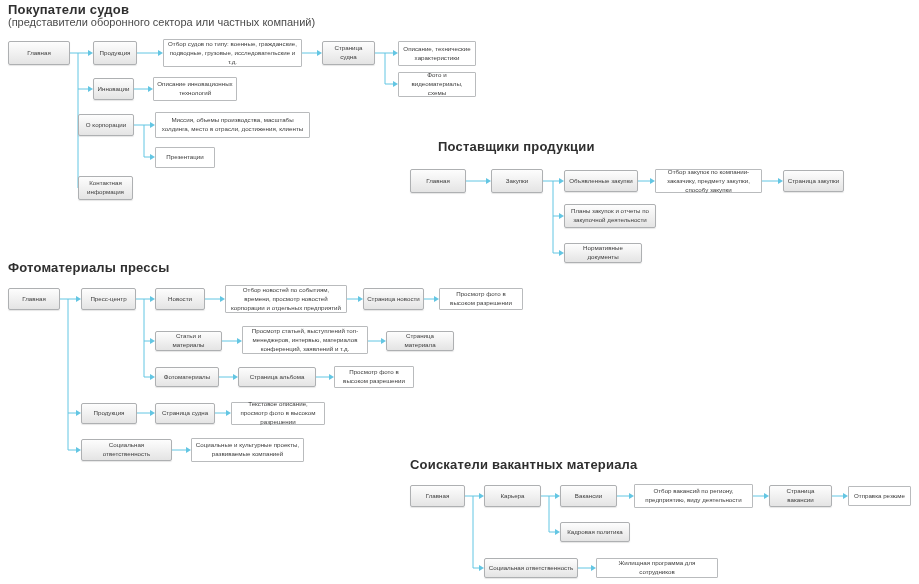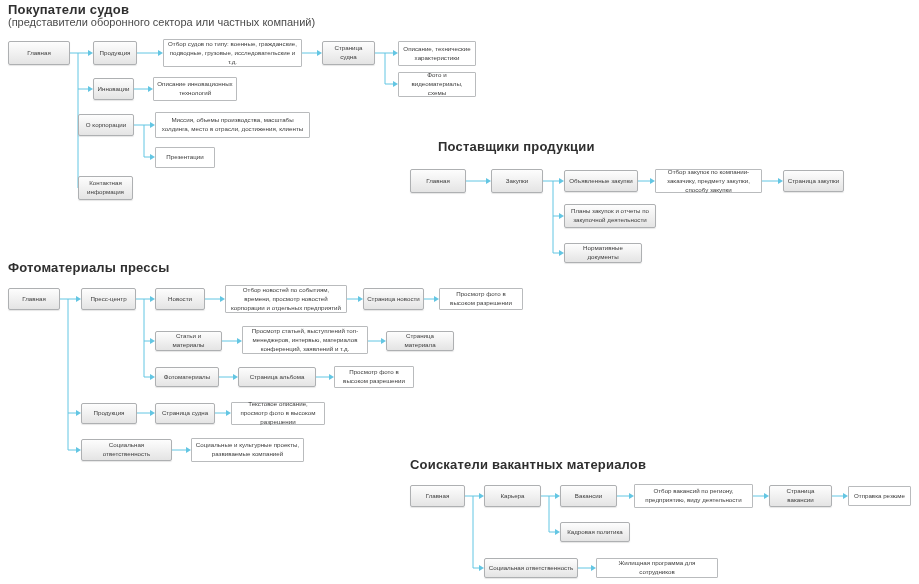--- a/index.html
+++ b/index.html
@@ -44,21 +44,21 @@
 
 <div id="canvas">
 
   <div class="sec-title" style="left:8px;top:2px;">Покупатели судов</div>
   <div class="sec-sub" style="left:8px;top:16px;">(представители оборонного сектора или частных компаний)</div>
 
   <div class="sec-title" style="left:410px;top:139px;padding-left:28px;">Поставщики продукции</div>
 
   <div class="sec-title" style="left:8px;top:260px;">Фотоматериалы прессы</div>
 
-  <div class="sec-title" style="left:410px;top:457px;">Соискатели вакантных материалов</div>
+  <div class="sec-title" style="left:410px;top:457px;">Соискатели вакантных материала</div>
 
   <svg class="links" viewBox="0 0 919 584">
 
     <line x1="70" y1="53" x2="78" y2="53"></line>
 
     <line x1="78" y1="53" x2="78" y2="188"></line>
 
     <line x1="78" y1="53" x2="88" y2="53"></line>
     <line x1="78" y1="89" x2="88" y2="89"></line>
     <line x1="78" y1="125" x2="88" y2="125"></line>

